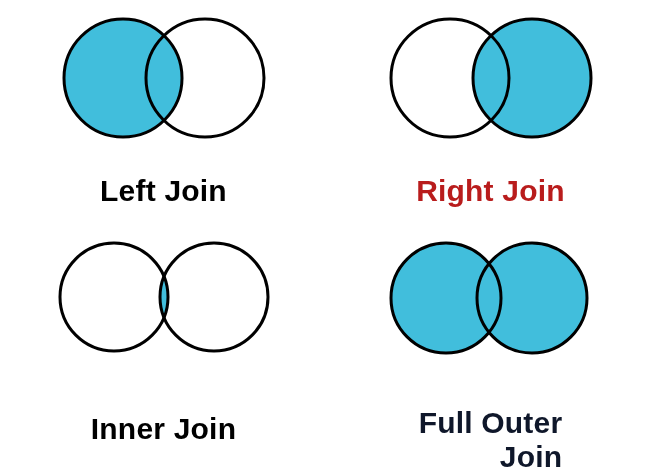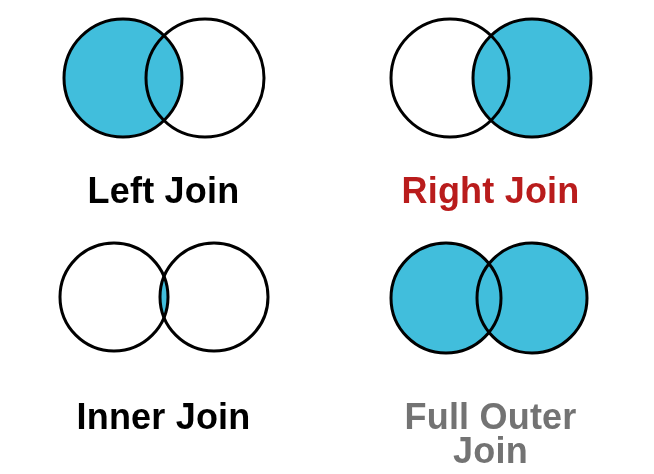--- a/index.html
+++ b/index.html
@@ -35,32 +35,32 @@
     display: flex;
     justify-content: center;
   }
   .venn {
     display: block;
   }
   .panel-label {
     margin-top: 10px;
     font-family: "Liberation Sans", sans-serif;
     font-weight: bold;
-    font-size: 36px;
+    font-size: 30px;
     line-height: 34px;
     color: #000000;
-    text-align: center;
+    text-align: right;
     letter-spacing: 0.2px;
     white-space: pre-line;
   }
   
   .panel-top .venn-wrap { margin-top: 12px; }
   .panel-top .panel-label { margin-top: 12px; }
   .panel-bottom .venn-wrap { margin-top: 6px; }
-  .panel-bottom .panel-label { margin-top: 14px; }
+  .panel-bottom .panel-label { margin-top: 26px; }
 </style>
 </head>
 <body style="background: rgb(255, 255, 255);">
 
 <div class="board">
 
   <div class="panel panel-top">
     <div class="venn-wrap">
       <svg class="venn" width="210" height="132" viewBox="0 0 210 132">
         <defs>
@@ -129,17 +129,17 @@
   <div class="panel panel-bottom">
     <div class="venn-wrap">
       <svg class="venn" width="216" height="124" viewBox="0 0 216 124">
         <circle cx="63" cy="62" r="55" fill="#41bedc" stroke="none"></circle>
         <circle cx="149" cy="62" r="55" fill="#41bedc" stroke="none"></circle>
         <circle cx="149" cy="62" r="55" fill="#41bedc" stroke="none"></circle>
         <circle cx="63" cy="62" r="55" fill="none" stroke="#000000" stroke-width="3"></circle>
         <circle cx="149" cy="62" r="55" fill="none" stroke="#000000" stroke-width="3"></circle>
       </svg>
     </div>
-    <div class="panel-label" style="color: #737373;">Full Outer
+    <div class="panel-label" style="color: #0f172a;">Full Outer
 Join</div>
   </div>
 
 </div>
 
 </body></html>

